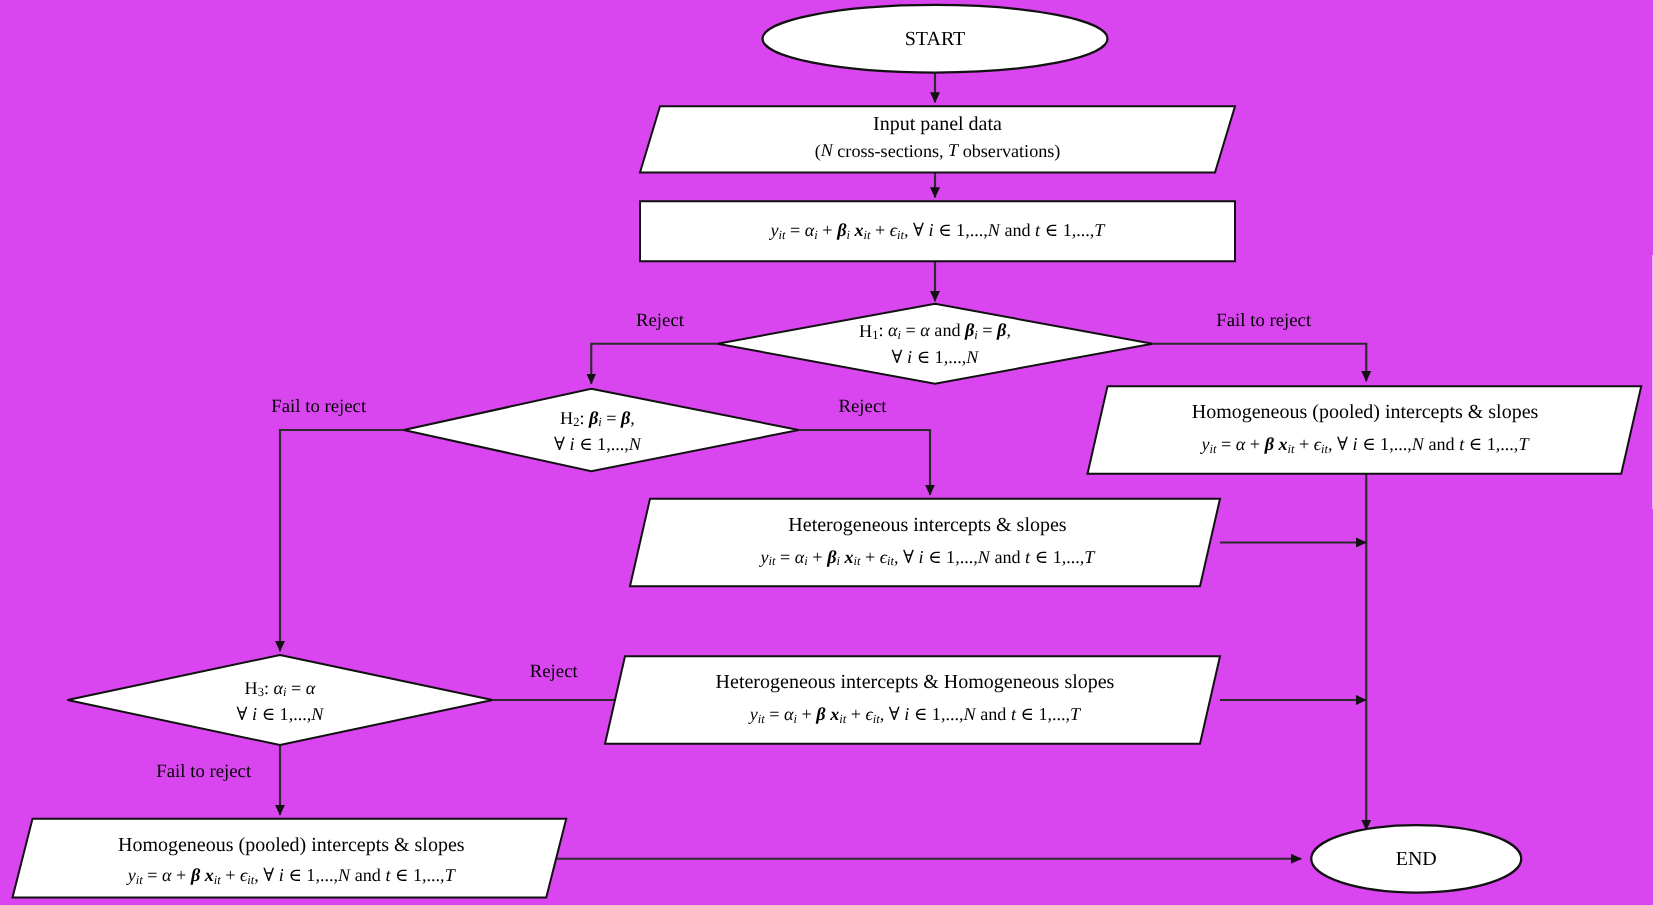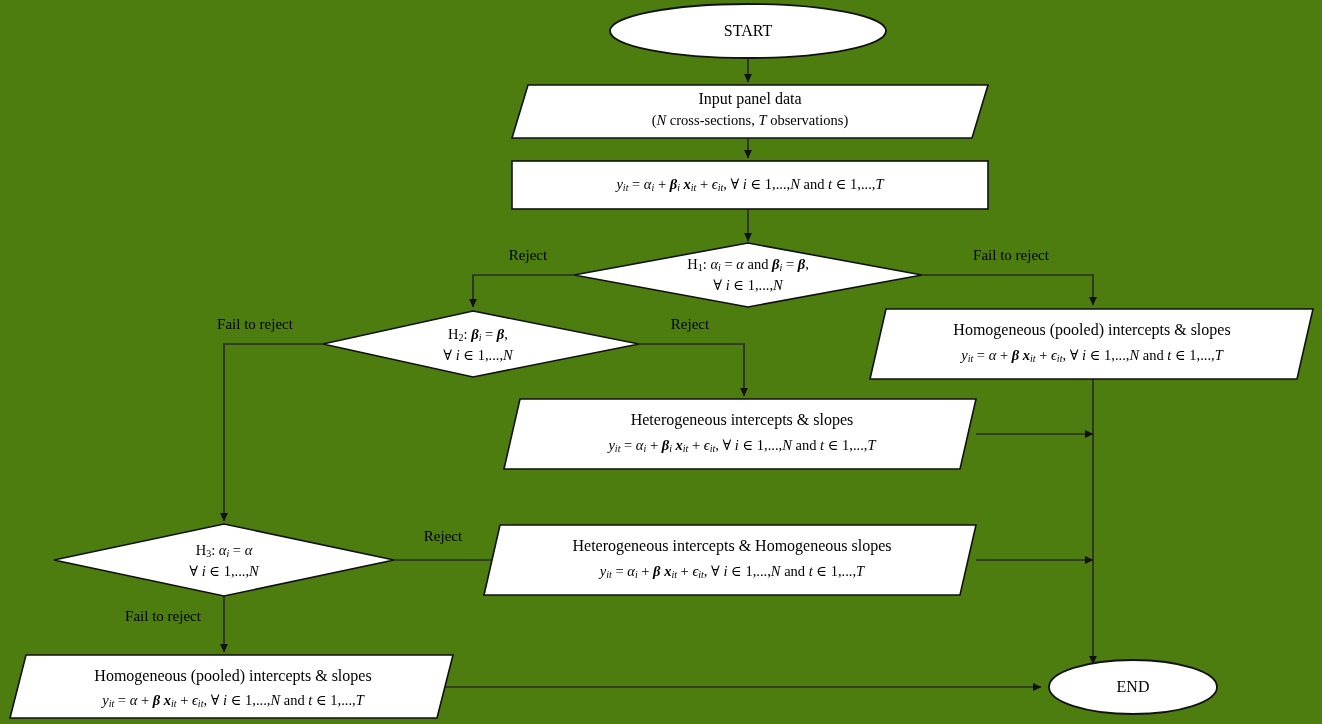--- a/index.html
+++ b/index.html
@@ -4,21 +4,21 @@
 <style>
   html, body {
     margin: 0;
     padding: 0;
     background: #ffffff;
   }
   #chart-root {
     position: relative;
     width: 1322px;
     height: 724px;
-    background: #4d7c0f;
+    background: #d946ef;
     font-family: "Liberation Serif", "DejaVu Serif", serif;
     overflow: hidden;
   }
   svg.flow {
     display: block;
     width: 1322px;
     height: 724px;
   }
   .shape-stroke {
     fill: #ffffff;

